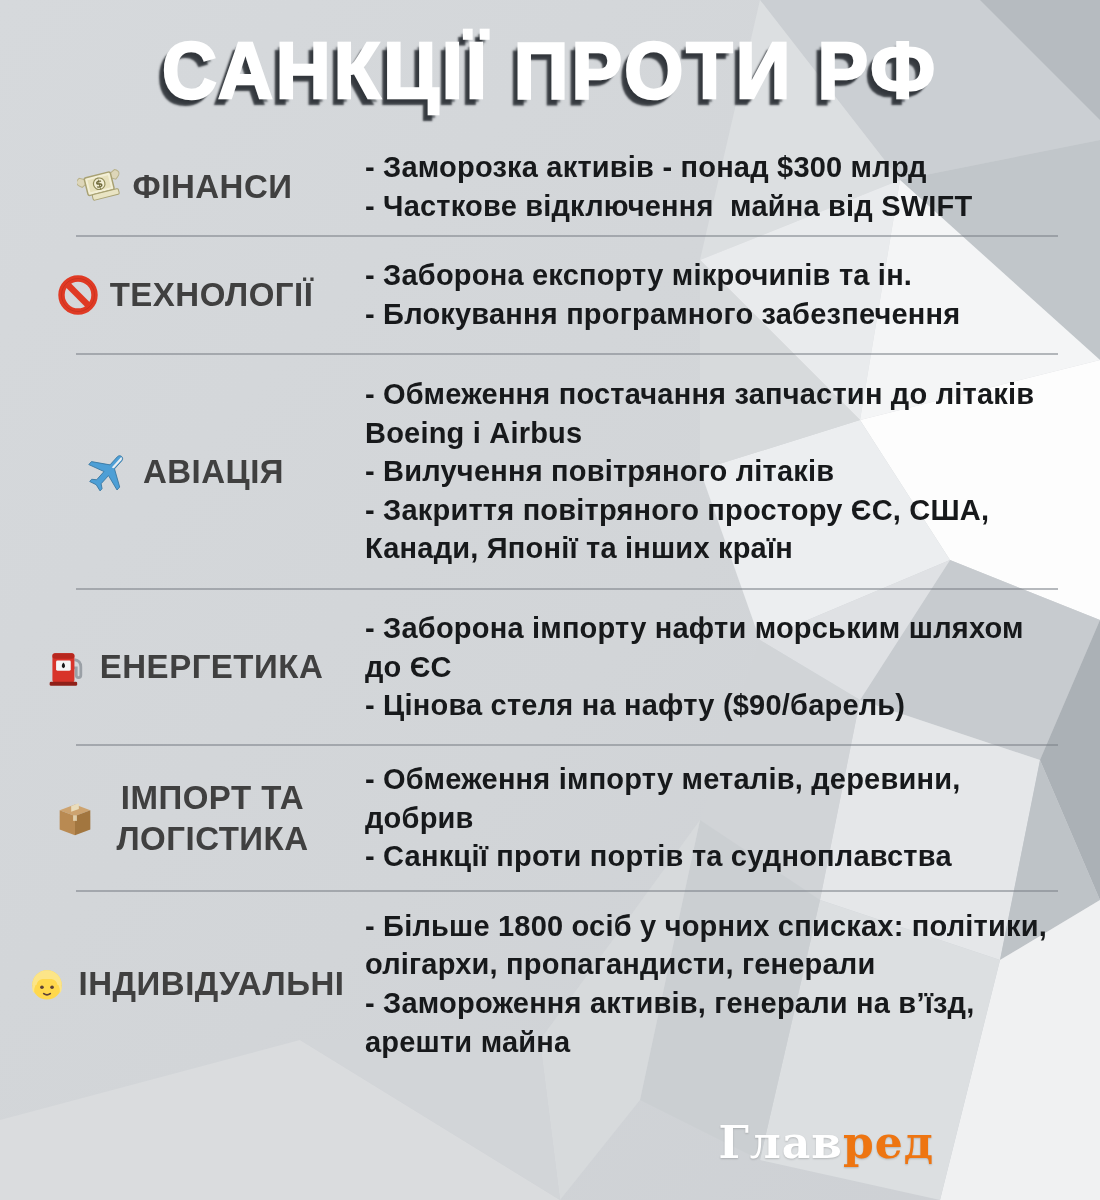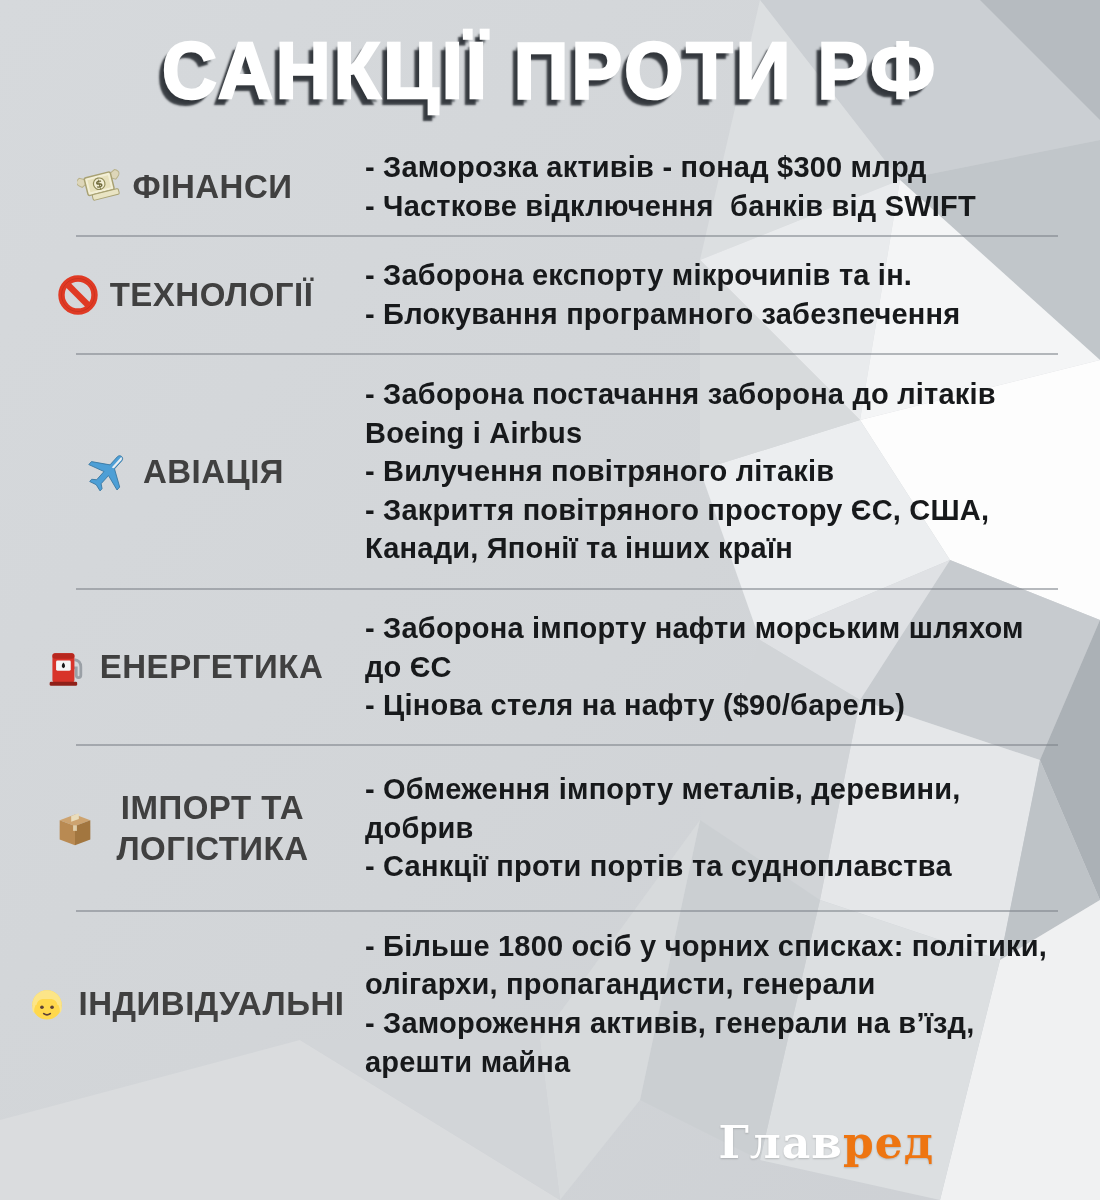--- a/index.html
+++ b/index.html
@@ -24,21 +24,21 @@
     transform:scaleY(1.04);
     transform-origin:top center;
     white-space:nowrap;
   }
 
   .row{display:flex;align-items:center;box-sizing:border-box;}
   .r1{height:97px;}
   .r2{height:116px;}
   .r3{height:233px;}
   .r4{height:154px;}
-  .r5{height:164px;}
+  .r5{height:144px;}
   .r6{height:184px;}
 
   .left{
     width:365px;min-width:365px;
     display:flex;align-items:center;justify-content:center;
     gap:10px;padding-left:4px;box-sizing:border-box;
   }
   .cat-label{
     font-size:33px;font-weight:bold;color:#404040;
     letter-spacing:0.5px;text-align:center;line-height:1.25;
@@ -119,21 +119,21 @@
             <circle cx="24" cy="20.5" r="6" fill="#f3efd6" stroke="#8f8a56" stroke-width="1.2"></circle>
             <text x="24" y="24.5" font-size="11" text-anchor="middle" fill="#6f6a3a" font-family="DejaVu Sans, sans-serif" font-weight="bold">$</text>
             <rect x="14" y="30" width="28" height="6" rx="1.5" fill="#e9e4c4" stroke="#a8a172" stroke-width="1"></rect>
           </g>
         </svg>
       </span>
       <span class="cat-label">ФІНАНСИ</span>
     </div>
     <div class="right">
       <div class="item">- Заморозка активів - понад $300 млрд</div>
-      <div class="item">- Часткове відключення  банків від SWIFT</div>
+      <div class="item">- Часткове відключення  майна від SWIFT</div>
     </div>
   </div>
   <div class="divider"></div>
 
   <div class="row r2">
     <div class="left">
       <span class="icon">
         <svg width="44" height="44" viewBox="0 0 48 48">
           <circle cx="24" cy="24" r="18" fill="none" stroke="#e03a24" stroke-width="7"></circle>
           <line x1="11.5" y1="11.5" x2="36.5" y2="36.5" stroke="#e03a24" stroke-width="7"></line>
@@ -155,21 +155,21 @@
         <svg width="48" height="48" viewBox="0 0 24 24">
           <g transform="rotate(42 12 12)">
             <path d="M21 16v-2l-8-5V3.5c0-.83-.67-1.5-1.5-1.5S10 2.67 10 3.5V9l-8 5v2l8-2.5V19l-2 1.5V22l3.5-1 3.5 1v-1.5L13 19v-5.5l8 2.5z" fill="#4d9fd6" stroke="#35749e" stroke-width="0.4"></path>
             <path d="M11.5 2.3 c.6 0 1.1.5 1.1 1.2 V9 l-1.1 .4 z" fill="#e8edf1"></path>
           </g>
         </svg>
       </span>
       <span class="cat-label">АВІАЦІЯ</span>
     </div>
     <div class="right">
-      <div class="item">- Заборона постачання заборона до літаків Boeing і Airbus</div>
+      <div class="item">- Обмеження постачання запчастин до літаків Boeing і Airbus</div>
       <div class="item">- Вилучення повітряного літаків</div>
       <div class="item">- Закриття повітряного простору ЄС, США, Канади, Японії та інших країн</div>
     </div>
   </div>
   <div class="divider"></div>
 
   <div class="row r4">
     <div class="left">
       <span class="icon">
         <svg width="44" height="44" viewBox="0 0 48 48">

